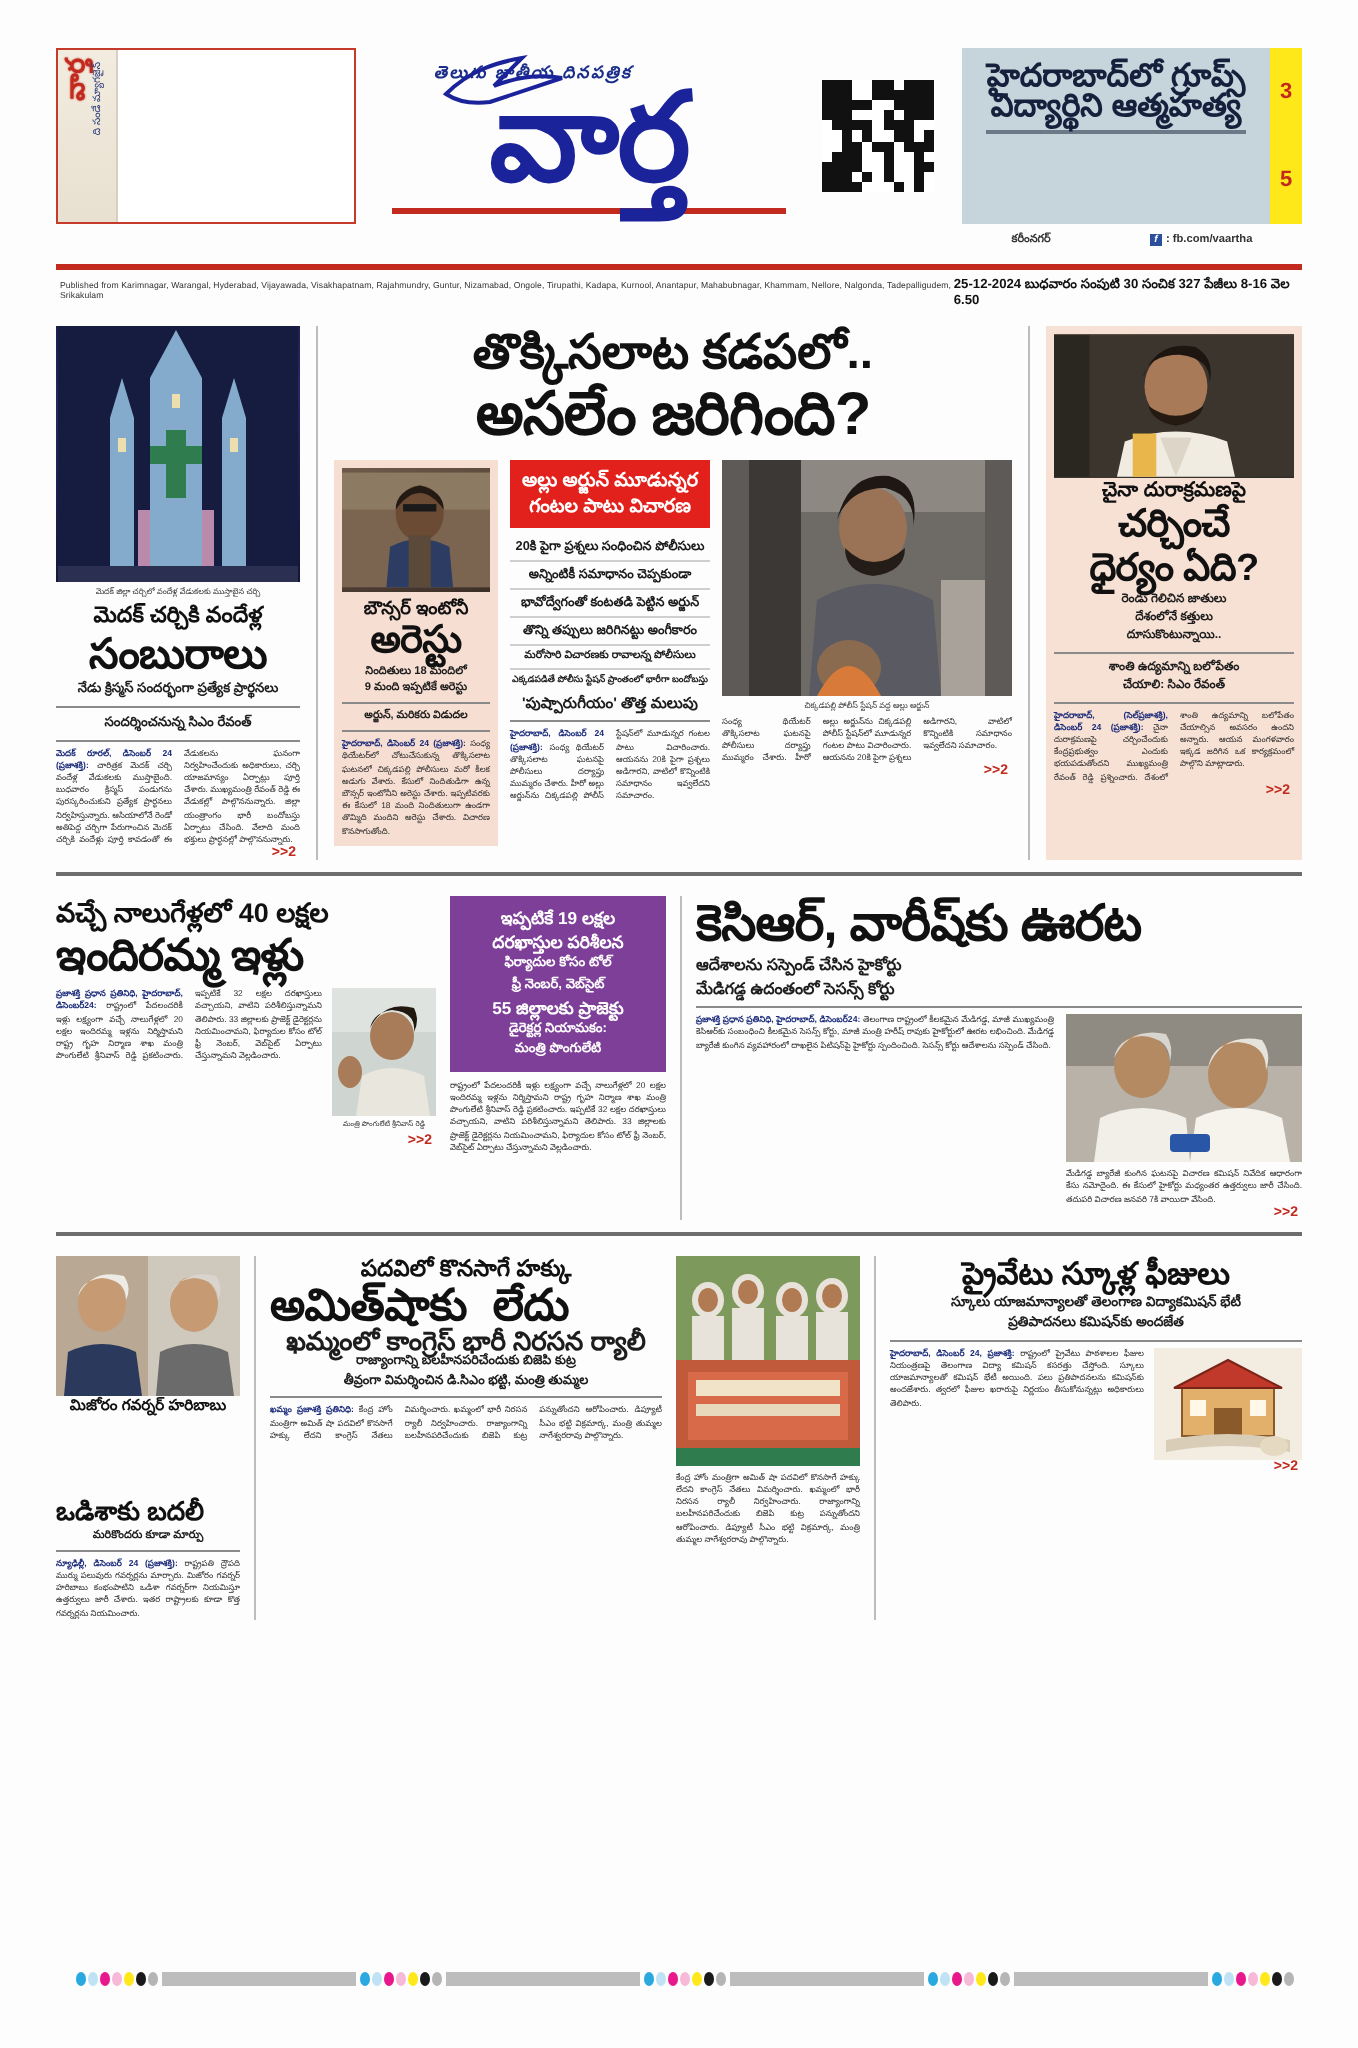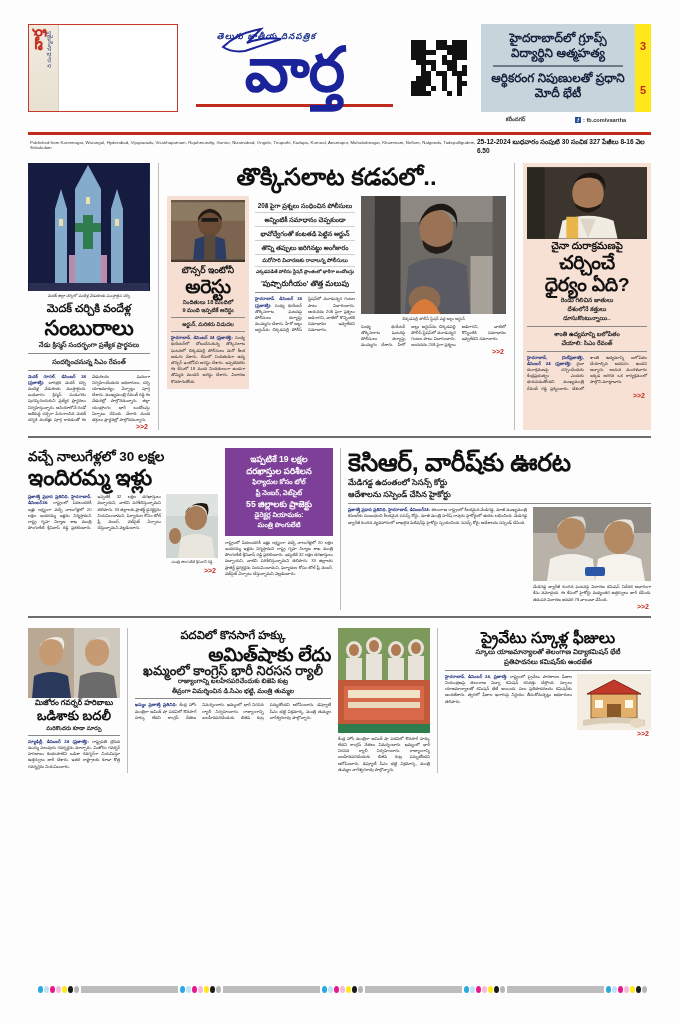--- a/index.html
+++ b/index.html
@@ -91,21 +91,21 @@
 
   .flash-box {
     width: 170px; height: 88px; position: relative;
     display: flex;
   }
   .flash-inner {
     flex: 1; background: #c6d4dc;
     padding: 7px 6px 4px 6px; text-align: center;
   }
   .flash-inner .fl {
-    font-size: 12px; color: #16203c; line-height: 15px; font-weight: bold;
+    font-size: 16px; color: #16203c; line-height: 15px; font-weight: bold;
   }
   .flash-inner .frule { height: 1.5px; background: #6b7a86; margin: 4px 6px; }
   .flash-tabs { width: 16px; background: #ffe81a; display:flex; flex-direction: column; }
   .flash-tabs span {
     flex:1; display:flex; align-items:center; justify-content:center;
     font-size: 11px; font-weight: bold; color: #c32a1e;
   }
   .flash-foot {
     position: absolute; bottom: -12px; left: 0; width: 170px;
     display:flex; justify-content: space-around; align-items:center;
@@ -172,22 +172,22 @@
   .hl-top-sm { font-size: 13.5px; font-weight:bold; color:#111; line-height:17px; }
   .hl-kcr { font-size: 25px; font-weight:bold; color:#111; line-height: 29px; letter-spacing:-0.4px; text-align:left;}
   .sub-l { font-size: 8px; color:#1d1d1d; line-height: 11.5px; font-weight:bold; }
 
   
   .b3 { display:flex; gap: 7px; padding: 4px 28px 0 28px; }
   .b3-a { width: 92px; flex:0 0 92px; }
   .b3-b { width: 196px; flex:0 0 196px; }
   .b3-c { width: 92px; flex:0 0 92px; }
   .b3-d { flex: 1; }
-  .hl-amit { font-size: 19px; font-weight:bold; color:#111; line-height:23px; text-align:right; letter-spacing:-0.3px;}
-  .hl-odisha { font-size: 13px; font-weight:bold; color:#111; line-height:16px; text-align:center;}
+  .hl-amit { font-size: 22px; font-weight:bold; color:#111; line-height:23px; text-align:left; letter-spacing:-0.3px;font-family:Liberation Mono, monospace;}
+  .hl-odisha { font-size: 13px; font-weight:bold; color:#111; line-height:16px; margin-top:40px;}
   .hl-fees1 { font-size: 15.5px; font-weight:bold; color:#111; line-height:19px; text-align:center;}
   .hl-fees2 { font-size: 23px; font-weight:bold; color:#111; line-height:27px; text-align:center; letter-spacing:-0.4px;}
 
   
   .cols2 { column-count: 2; column-gap: 6px; }
   .cols3 { column-count: 3; column-gap: 6px; }
 
   
   .ph-church { background: linear-gradient(175deg,#1a1f4d 0%, #232a63 30%, #1b2050 60%, #121636 100%); }
   .ph-person { background: linear-gradient(160deg,#6f5a4a,#3b2f28); }
@@ -348,21 +348,20 @@
         <i class="b"></i>
         <i></i>
         <i class="b"></i>
         <i></i>
       </div>
 
     <div class="flash-box">
       <div class="flash-inner">
         <div class="fl">హైదరాబాద్‌లో గ్రూప్స్ విద్యార్థిని ఆత్మహత్య</div>
         <div class="frule"></div>
-        <div class="fl">ఆర్థికరంగ నిపుణులతో ప్రధాని మోదీ భేటీ</div>
       </div>
       <div class="flash-tabs">
         <span>3</span>
         <span>5</span>
       </div>
       <div class="flash-foot">
         <span>కరీంనగర్</span>
         <span><i class="fb-ic">f</i><span>: fb.com/vaartha</span></span>
       </div>
     </div>
@@ -414,20 +413,21 @@
         <span class="lead">మెదక్ రూరల్, డిసెంబర్ 24 (ప్రజాశక్తి):</span>
         <span>చారిత్రక మెదక్ చర్చి వందేళ్ల వేడుకలకు ముస్తాబైంది. బుధవారం క్రిస్మస్ పండుగను పురస్కరించుకుని ప్రత్యేక ప్రార్థనలు నిర్వహిస్తున్నారు. ఆసియాలోనే రెండో అతిపెద్ద చర్చిగా పేరుగాంచిన మెదక్ చర్చికి వందేళ్లు పూర్తి కావడంతో ఈ వేడుకలను ఘనంగా నిర్వహించేందుకు అధికారులు, చర్చి యాజమాన్యం ఏర్పాట్లు పూర్తి చేశారు. ముఖ్యమంత్రి రేవంత్ రెడ్డి ఈ వేడుకల్లో పాల్గొననున్నారు. జిల్లా యంత్రాంగం భారీ బందోబస్తు ఏర్పాటు చేసింది. వేలాది మంది భక్తులు ప్రార్థనల్లో పాల్గొననున్నారు.</span>
       </div>
       <div class="more">&gt;&gt;2</div>
     </div>
 
     <div class="vline"></div>
 
     <div class="col-center">
       <div class="main-head-1">తొక్కిసలాట  కడపలో..</div>
+      <div class="main-head-2">అసలేం జరిగింది?</div>
 
       <div style="display:flex; gap:6px; margin-top:5px;">
 
         <div style="width:82px; flex:0 0 82px;" class="tintbox">
           <div class="photo ph-person" style="height:62px;">
             <svg viewBox="0 0 80 62" style="width:100%;height:100%;">
               <rect width="80" height="62" fill="#7b6550"></rect>
               <rect x="0" y="0" width="80" height="20" fill="#8d7a63"></rect>
               <ellipse cx="42" cy="22" rx="13" ry="15" fill="#6b4b34"></ellipse>
               <path d="M29 20 Q42 2 55 20 Q55 10 42 7 Q29 10 29 20Z" fill="#241a14"></path>
@@ -443,20 +443,24 @@
           <div class="thinrule"></div>
           <div class="sub-c" style="font-size:5.4px;line-height:7.6px;">అర్జున్, మరికరు విడుదల</div>
           <div class="thinrule"></div>
           <div class="tx" style="margin-top:2px;">
             <span class="lead">హైదరాబాద్, డిసెంబర్ 24 (ప్రజాశక్తి):</span>
             <span>సంధ్య థియేటర్‌లో చోటుచేసుకున్న తొక్కిసలాట ఘటనలో చిక్కడపల్లి పోలీసులు మరో కీలక అడుగు వేశారు. కేసులో నిందితుడిగా ఉన్న బౌన్సర్ ఇంటోనీని అరెస్టు చేశారు. ఇప్పటివరకు ఈ కేసులో 18 మంది నిందితులుగా ఉండగా తొమ్మిది మందిని అరెస్టు చేశారు. విచారణ కొనసాగుతోంది.</span>
           </div>
         </div>
 
         <div style="width:100px; flex:0 0 100px;">
+          <div class="redbox">
+            <div>అల్లు అర్జున్ మూడున్నర</div>
+            <div>గంటల పాటు విచారణ</div>
+          </div>
           <div class="bullets" style="margin-top:3px;">
             <div>20కి పైగా ప్రశ్నలు సంధించిన పోలీసులు</div>
             <div>అన్నింటికీ సమాధానం చెప్పకుండా</div>
             <div>భావోద్వేగంతో కంటతడి పెట్టిన అర్జున్</div>
             <div>తొన్ని తప్పులు జరిగినట్టు అంగీకారం</div>
             <div style="font-size:5.4px;line-height:9px;">మరోసారి విచారణకు రావాలన్న పోలీసులు</div>
             <div style="font-size:4.6px;line-height:8px;border-bottom:none;">ఎక్కడపడితే పోలీసు స్టేషన్ ప్రాంతంలో భారీగా బందోబస్తు</div>
           </div>
           <div class="sub-c" style="font-size:7.6px;margin-top:2px;">'పుష్పారుగీయం' తొత్త మలుపు</div>
           <div class="thinrule"></div>
@@ -498,21 +502,21 @@
           <rect width="122" height="72" fill="#3b352e"></rect>
           <ellipse cx="62" cy="26" rx="16" ry="18" fill="#a87a57"></ellipse>
           <path d="M45 22 Q52 2 72 6 Q82 12 79 24 Q80 12 64 10 Q48 10 45 22Z" fill="#1d1610"></path>
           <path d="M48 36 Q62 46 76 36 Q74 44 62 46 Q50 44 48 36Z" fill="#241a12"></path>
           <path d="M32 72 L36 54 Q62 44 88 54 L92 72 Z" fill="#f1ece2"></path>
           <path d="M54 52 L62 72 L70 52 Z" fill="#ddd6c8"></path>
           <rect x="40" y="50" width="12" height="22" fill="#e8b64a"></rect>
           <rect x="0" y="0" width="18" height="72" fill="#2a2620"></rect>
         </svg>
       </div>
-      <div class="hl-small" style="font-size:10px;line-height:13px;font-family:Liberation Serif, serif;">చైనా దురాక్రమణపై</div>
+      <div class="hl-small" style="font-size:10px;line-height:13px;">చైనా దురాక్రమణపై</div>
       <div class="hl-big" style="font-size:19px;line-height:22px;">చర్చించే</div>
       <div class="hl-big" style="font-size:19px;line-height:22px;">ధైర్యం ఏది?</div>
       <div class="sub-c" style="font-size:6px;line-height:9px;">రెండు గెలిచిన జాతులు</div>
       <div class="sub-c" style="font-size:6px;line-height:9px;">దేశంలోనే కత్తులు</div>
       <div class="sub-c" style="font-size:6px;line-height:9px;">దూసుకొంటున్నాయి..</div>
       <div class="thinrule"></div>
       <div class="sub-c" style="font-size:6px;line-height:9px;">శాంతి ఉద్యమాన్ని బలోపేతం</div>
       <div class="sub-c" style="font-size:6px;line-height:9px;">చేయాలి: సిఎం రేవంత్</div>
       <div class="thinrule"></div>
       <div class="tx cols2" style="margin-top:2px;">
@@ -521,21 +525,21 @@
       </div>
       <div class="more">&gt;&gt;2</div>
     </div>
   </div>
 
   <div class="hline2"></div>
 
   <div class="b2">
 
     <div class="b2-left">
-      <div class="hl-top-sm">వచ్చే నాలుగేళ్లలో 30 లక్షల</div>
+      <div class="hl-top-sm">వచ్చే నాలుగేళ్లలో 40 లక్షల</div>
       <div class="hl-indiramma">ఇందిరమ్మ ఇళ్లు</div>
       <div style="display:flex; gap:5px; margin-top:4px;">
         <div class="tx cols2" style="flex:1;">
           <span class="lead">ప్రజాశక్తి ప్రధాన ప్రతినిధి, హైదరాబాద్, డిసెంబర్24:</span>
           <span>రాష్ట్రంలో పేదలందరికీ ఇళ్లు లక్ష్యంగా వచ్చే నాలుగేళ్లలో 20 లక్షల ఇందిరమ్మ ఇళ్లను నిర్మిస్తామని రాష్ట్ర గృహ నిర్మాణ శాఖ మంత్రి పొంగులేటి శ్రీనివాస్ రెడ్డి ప్రకటించారు. ఇప్పటికే 32 లక్షల దరఖాస్తులు వచ్చాయని, వాటిని పరిశీలిస్తున్నామని తెలిపారు. 33 జిల్లాలకు ప్రాజెక్ట్ డైరెక్టర్లను నియమించామని, ఫిర్యాదుల కోసం టోల్ ఫ్రీ నెంబర్, వెబ్‌సైట్ ఏర్పాటు చేస్తున్నామని వెల్లడించారు.</span>
         </div>
         <div style="width:52px;flex:0 0 52px;">
           <div class="photo" style="height:64px;background:#b9b3a8;">
             <svg viewBox="0 0 52 64" style="width:100%;height:100%;">
               <rect width="52" height="64" fill="#cfd6d2"></rect>
@@ -564,22 +568,22 @@
       </div>
       <div class="tx" style="margin-top:4px;">
         <span>రాష్ట్రంలో పేదలందరికీ ఇళ్లు లక్ష్యంగా వచ్చే నాలుగేళ్లలో 20 లక్షల ఇందిరమ్మ ఇళ్లను నిర్మిస్తామని రాష్ట్ర గృహ నిర్మాణ శాఖ మంత్రి పొంగులేటి శ్రీనివాస్ రెడ్డి ప్రకటించారు. ఇప్పటికే 32 లక్షల దరఖాస్తులు వచ్చాయని, వాటిని పరిశీలిస్తున్నామని తెలిపారు. 33 జిల్లాలకు ప్రాజెక్ట్ డైరెక్టర్లను నియమించామని, ఫిర్యాదుల కోసం టోల్ ఫ్రీ నెంబర్, వెబ్‌సైట్ ఏర్పాటు చేస్తున్నామని వెల్లడించారు.</span>
       </div>
     </div>
 
     <div class="vline"></div>
 
     <div class="b2-right">
       <div class="hl-kcr">కెసిఆర్, వారీష్‌కు ఊరట</div>
+      <div class="sub-l">ఆదేశాలను సస్పెండ్ చేసిన హైకోర్టు</div>
       <div class="sub-l">మేడిగడ్డ ఉదంతంలో సెసన్స్ కోర్టు</div>
-      <div class="sub-l">ఆదేశాలను సస్పెండ్ చేసిన హైకోర్టు</div>
       <div class="thinrule"></div>
       <div style="display:flex; gap:6px; margin-top:3px;">
         <div style="flex:1;" class="tx">
           <span class="lead">ప్రజాశక్తి ప్రధాన ప్రతినిధి, హైదరాబాద్, డిసెంబర్24:</span>
           <span>తెలంగాణ రాష్ట్రంలో కీలకమైన మేడిగడ్డ, మాజీ ముఖ్యమంత్రి కెసిఆర్‌కు సంబంధించి కీలకమైన సెసన్స్ కోర్టు, మాజీ మంత్రి హరీష్ రావుకు హైకోర్టులో ఊరట లభించింది. మేడిగడ్డ బ్యారేజీ కుంగిన వ్యవహారంలో దాఖలైన పిటిషన్‌పై హైకోర్టు స్పందించింది. సెసన్స్ కోర్టు ఆదేశాలను సస్పెండ్ చేసింది.</span>
         </div>
         <div style="width:118px;flex:0 0 118px;">
           <div class="photo ph-two" style="height:74px;">
             <svg viewBox="0 0 118 74" style="width:100%;height:100%;">
               <rect width="118" height="74" fill="#b8b2a8"></rect>

